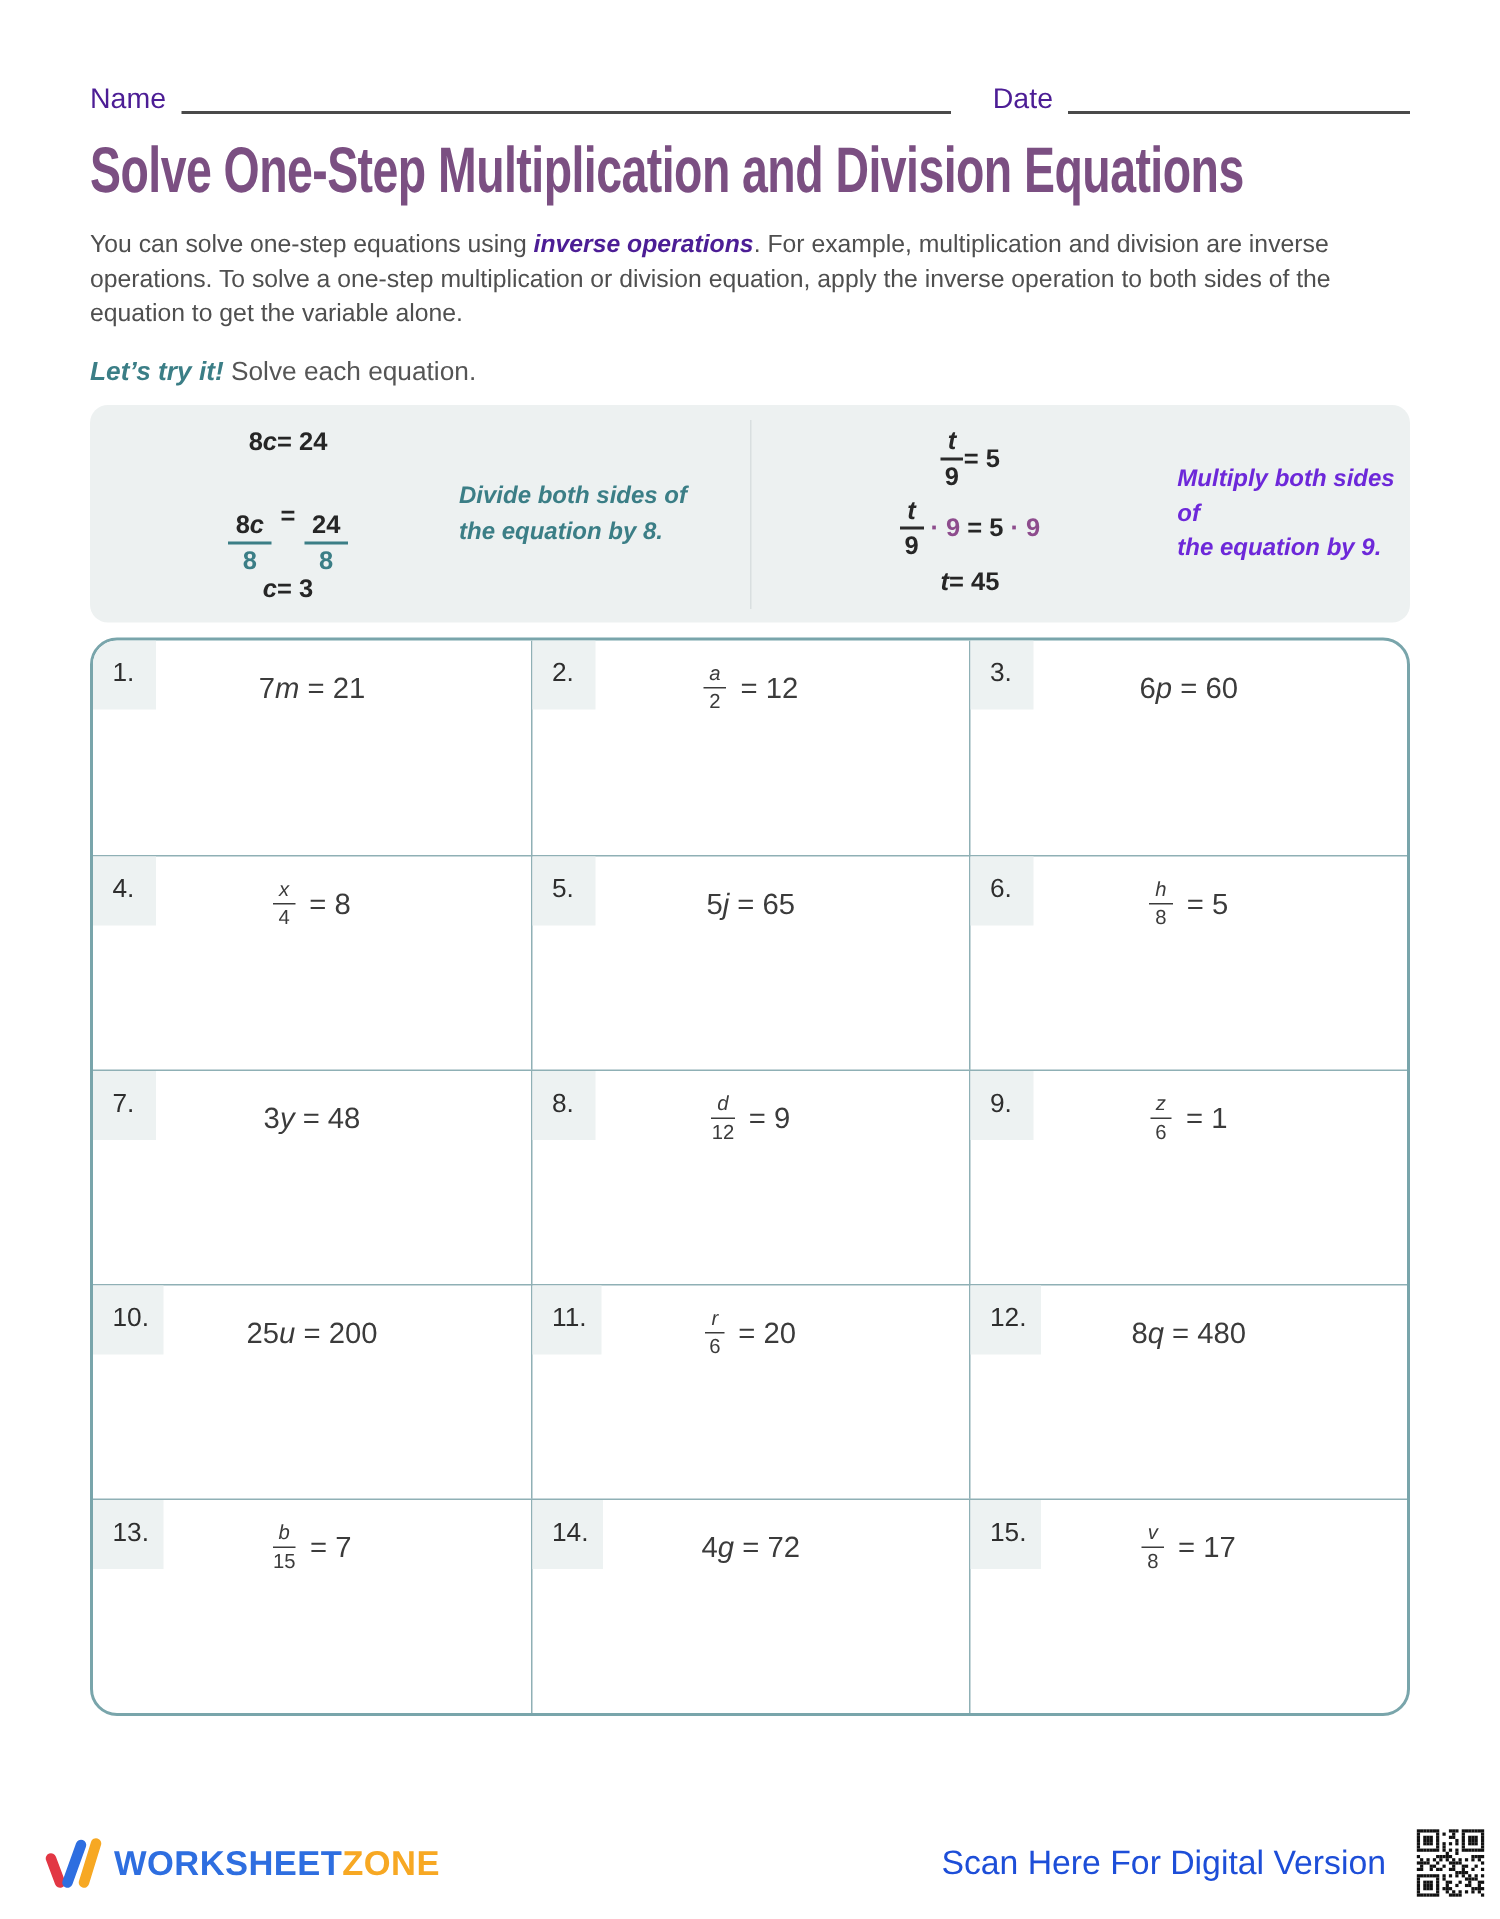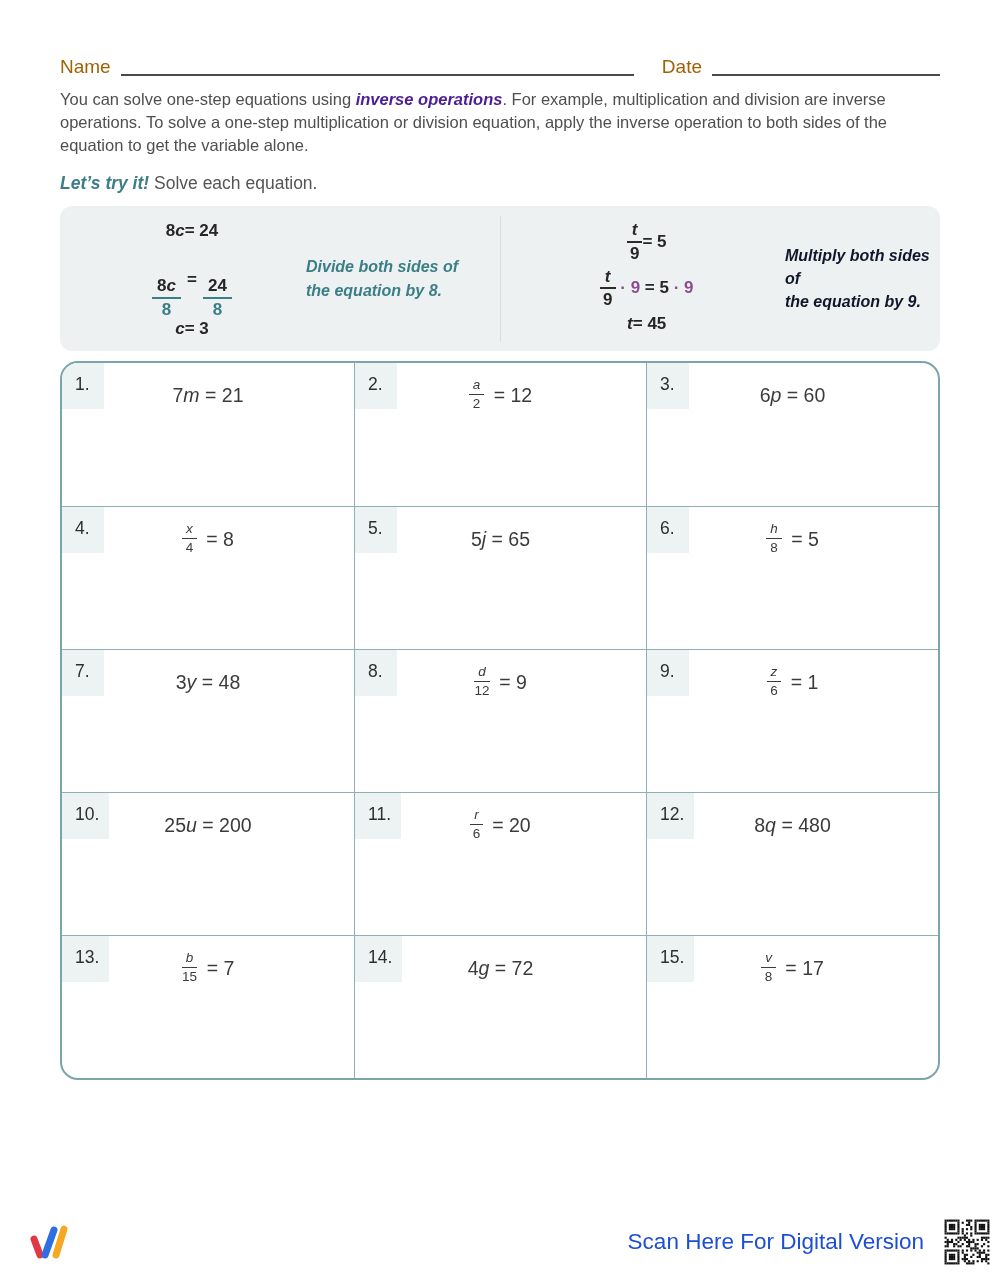--- a/index.html
+++ b/index.html
@@ -6,21 +6,21 @@
   html,body { background:#ffffff; }
   body {
     width:1000px; height:1279px;
     font-family:"Liberation Sans", sans-serif;
     position:relative; overflow:hidden;
     color:#4f4f4f;
   }
   .content { padding:56px 60px 0 60px; }
 
   
-  .name-row { display:flex; align-items:flex-end; font-size:19px; color:#a16207; }
+  .name-row { display:flex; align-items:flex-end; font-size:19px; color:#4c1d95; }
   .blank { border-bottom:2px solid #4a4a4a; height:20px; }
   .name-blank { flex:1; margin:0 28px 2px 10px; }
   .date-blank { width:228px; margin:0 0 2px 10px; }
 
   
   .title-wrap { margin-top:12px; height:52px; overflow:visible; white-space:nowrap; }
   .title {
     display:inline-block;
     font-size:43px; font-weight:bold; letter-spacing:-0.5px;
     color:#7b4f82;
@@ -52,21 +52,21 @@
   .ex-line .var { font-style:italic; }
   .ex-frac { display:inline-flex; flex-direction:column; align-items:center; }
   .ex-frac .fnum { font-weight:bold; font-size:17px; line-height:1.05; padding:0 5px 2px; border-bottom:2.5px solid #2b2b2b; }
   .ex-frac .fden { font-weight:bold; font-size:17px; line-height:1.05; padding-top:2px; }
   .ex-frac.teal .fnum { border-bottom-color:#3b7e86;margin-top:36px; }
   .ex-frac.teal .fden { color:#3b7e86; }
   .ex-eqsign { margin:0 6px; }
   .purple-op { color:#8d4c8d; font-weight:bold; white-space:pre; }
   .ex-note { font-style:italic; font-weight:600; font-size:16px; line-height:1.45; }
   .ex-note.teal { color:#3b7e86; margin-left:44px; }
-  .ex-note.purple { color:#0f172a; margin-left:58px; }
+  .ex-note.purple { color:#6d28d9; margin-left:58px; }
 
   
   .grid {
     margin-top:10px; width:880px;
     border:2px solid #79a5ab; border-radius:18px;
     overflow:hidden;
     display:grid; grid-template-columns:1fr 1fr 1fr;
     background:#ffffff;
   }
   .cell { height:143px; position:relative; }
@@ -107,20 +107,23 @@
 
 <div class="content">
 
   <div class="name-row">
     <span>Name</span>
     <span class="blank name-blank"></span>
     <span>Date</span>
     <span class="blank date-blank"></span>
   </div>
 
+  <div class="title-wrap">
+    <h1 class="title">Solve One-Step Multiplication and Division Equations</h1>
+  </div>
 
   <p class="intro"><span>You can solve one-step equations using </span><b>inverse operations</b><span>. For example, multiplication and division are inverse operations. To solve a one-step multiplication or division equation, apply the inverse operation to both sides of the equation to get the variable alone.</span></p>
 
   <div class="section-line"><span class="lbl-teal">Let’s try it!</span><span> Solve each equation.</span></div>
 
   <div class="example-box">
     <div class="ex-half">
       <div class="ex-eqs left">
         <div class="ex-line">
             <span>8</span>
@@ -321,20 +324,21 @@
 
 </div>
 
 <div class="footer">
   <div class="brand">
     <svg width="38" height="40" viewBox="0 0 38 40">
       <line x1="4" y1="17" x2="10" y2="33" stroke="#e23744" stroke-width="7" stroke-linecap="round"></line>
       <line x1="15" y1="33" x2="24" y2="8" stroke="#2e6ee0" stroke-width="7" stroke-linecap="round"></line>
       <line x1="26" y1="33" x2="34" y2="7" stroke="#f7a823" stroke-width="7" stroke-linecap="round"></line>
     </svg>
+    <div class="brand-text"><span class="w1">WORKSHEET</span><span class="w2">ZONE</span></div>
   </div>
   <div class="spacer"></div>
   <div class="scan-label">Scan Here For Digital Version</div>
   <svg class="qr" id="qr-svg" viewBox="0 0 29 29">
       <rect x="0" y="0" width="29" height="29" fill="#fff"></rect>
       <rect x="4" y="4" width="1" height="1" fill="#111"></rect>
       <rect x="5" y="4" width="1" height="1" fill="#111"></rect>
       <rect x="6" y="4" width="1" height="1" fill="#111"></rect>
       <rect x="7" y="4" width="1" height="1" fill="#111"></rect>
       <rect x="8" y="4" width="1" height="1" fill="#111"></rect>

